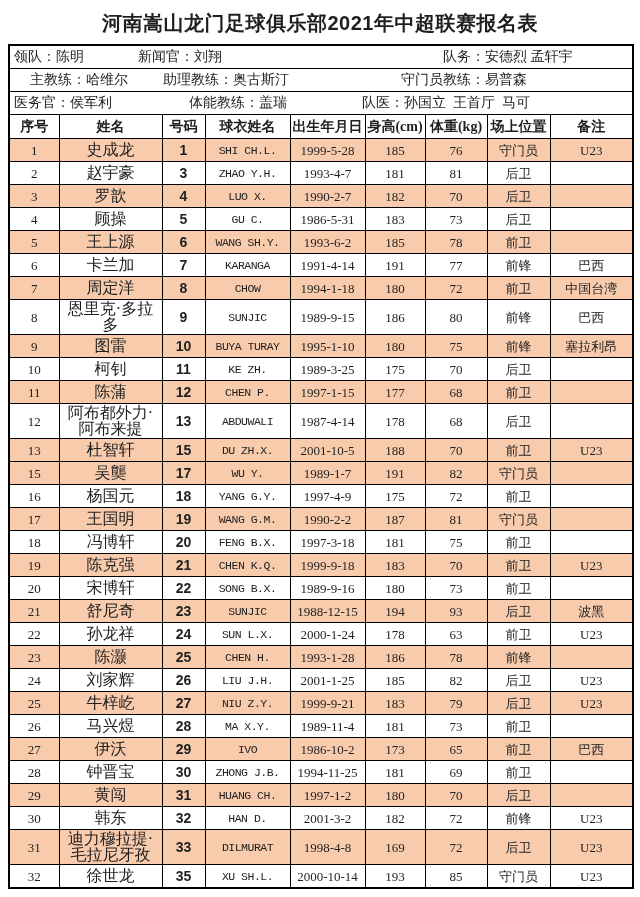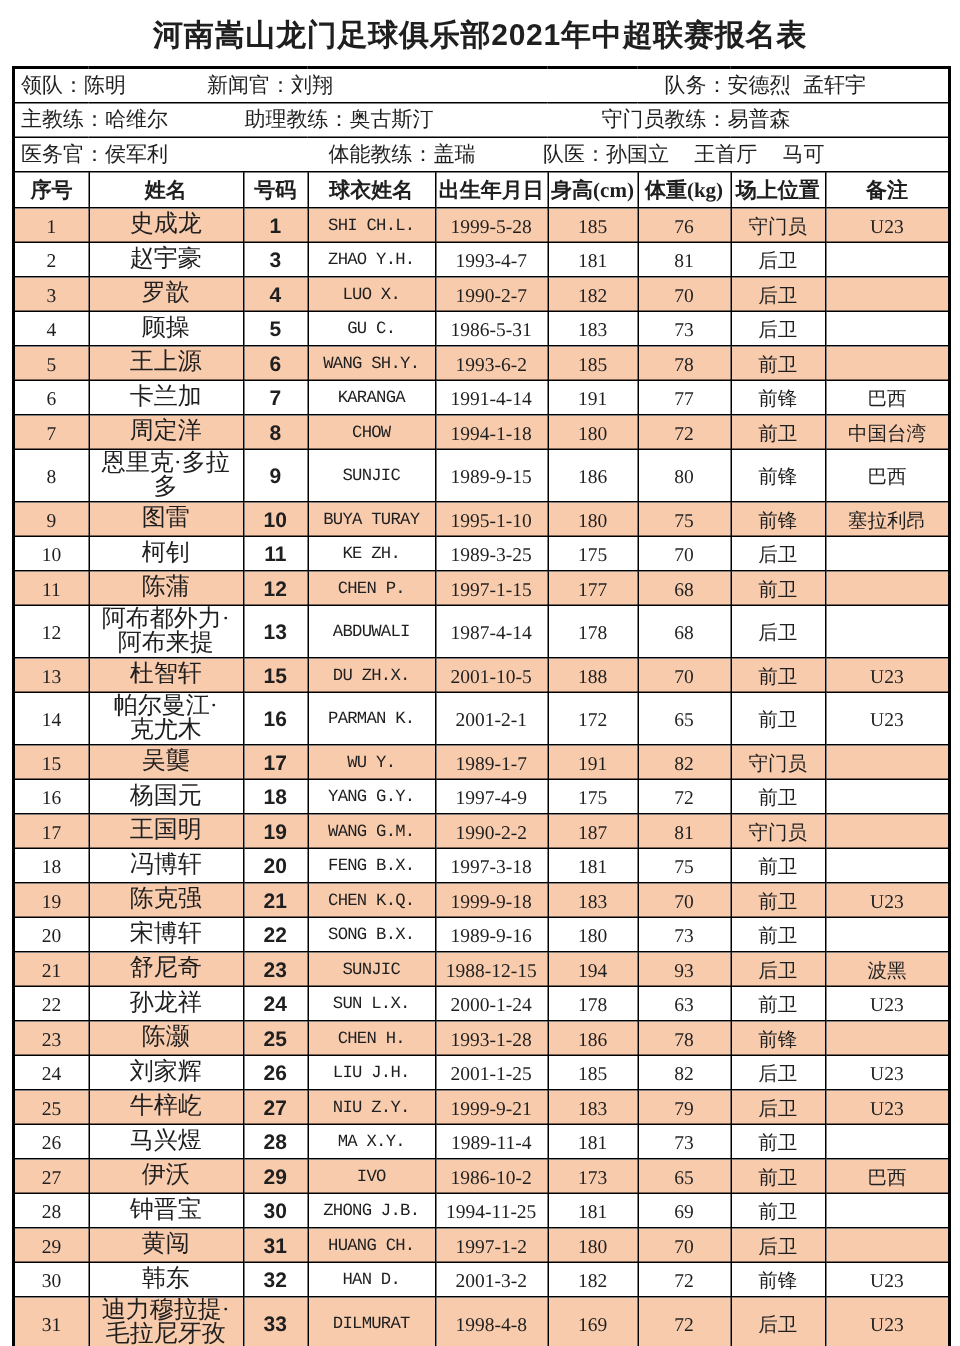--- a/index.html
+++ b/index.html
@@ -28,38 +28,37 @@
     border:1px solid var(--border-color);
     text-align:center;
     padding:0;
     overflow:hidden;
   }
   
   td.staff-cell{
     position:relative;
     height:22px;
     text-align:left;
-    font-family:Liberation Mono, monospace;
   }
   .staff-item{
     position:absolute;
     top:50%;
     transform:translateY(-50%);
     white-space:pre;
     font-size:14px;
   }
   .staff-row-0 .staff-item:nth-child(1){left:4px;}
   .staff-row-0 .staff-item:nth-child(2){left:128px;}
   .staff-row-0 .staff-item:nth-child(3){left:286px;margin-top:48px;}
   .staff-row-0 .staff-item:nth-child(4){left:433px;}
-  .staff-row-1 .staff-item:nth-child(1){left:4px;}
+  .staff-row-1 .staff-item:nth-child(1){left:20px;}
   .staff-row-1 .staff-item:nth-child(2){left:153px;}
   .staff-row-1 .staff-item:nth-child(3){left:351px;margin-left:40px;}
   .staff-row-2 .staff-item:nth-child(1){left:4px;}
-  .staff-row-2 .staff-item:nth-child(2){left:209px;}
+  .staff-row-2 .staff-item:nth-child(2){left:179px;}
   .staff-row-2 .staff-item:nth-child(3){left:352px;}
   
   tr.head-row th{
     height:23px;
     font-size:14px;
     font-weight:bold;
   }
   
   tr.player-row td{
     height:20px;
@@ -278,32 +277,20 @@
     <td class="idx">13</td>
     <td class="name">杜智轩</td>
     <td class="num">15</td>
     <td class="jersey">DU ZH.X.</td>
     <td class="birth">2001-10-5</td>
     <td class="height">188</td>
     <td class="weight">70</td>
     <td class="pos">前卫</td>
     <td class="note">U23</td>
   </tr>
-        <tr class="player-row">
-    <td class="idx">14</td>
-    <td class="name">帕尔曼江·
-克尤木</td>
-    <td class="num">16</td>
-    <td class="jersey">PARMAN K.</td>
-    <td class="birth">2001-2-1</td>
-    <td class="height">172</td>
-    <td class="weight">65</td>
-    <td class="pos">前卫</td>
-    <td class="note">U23</td>
-  </tr>
         <tr class="player-row stripe">
     <td class="idx">15</td>
     <td class="name">吴龑</td>
     <td class="num">17</td>
     <td class="jersey">WU Y.</td>
     <td class="birth">1989-1-7</td>
     <td class="height">191</td>
     <td class="weight">82</td>
     <td class="pos">守门员</td>
     <td class="note"></td>

